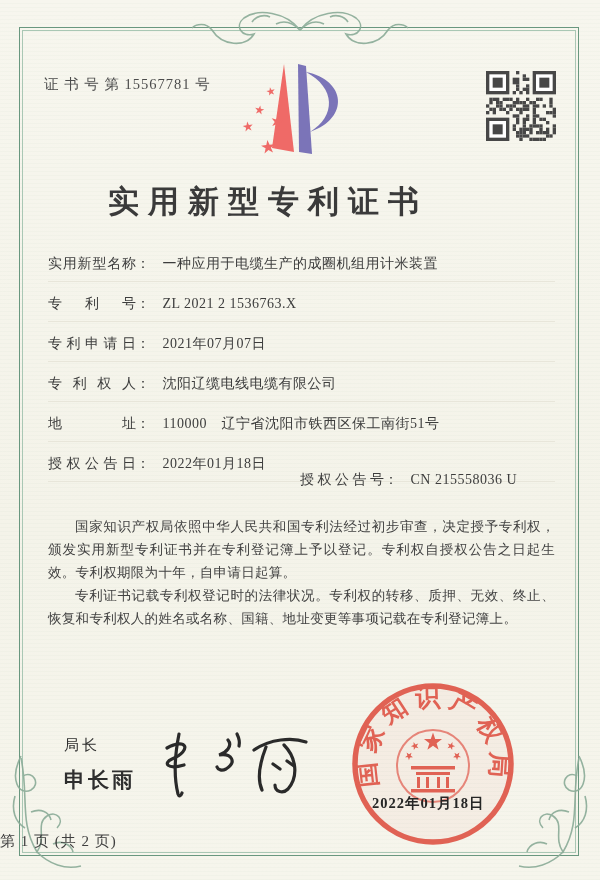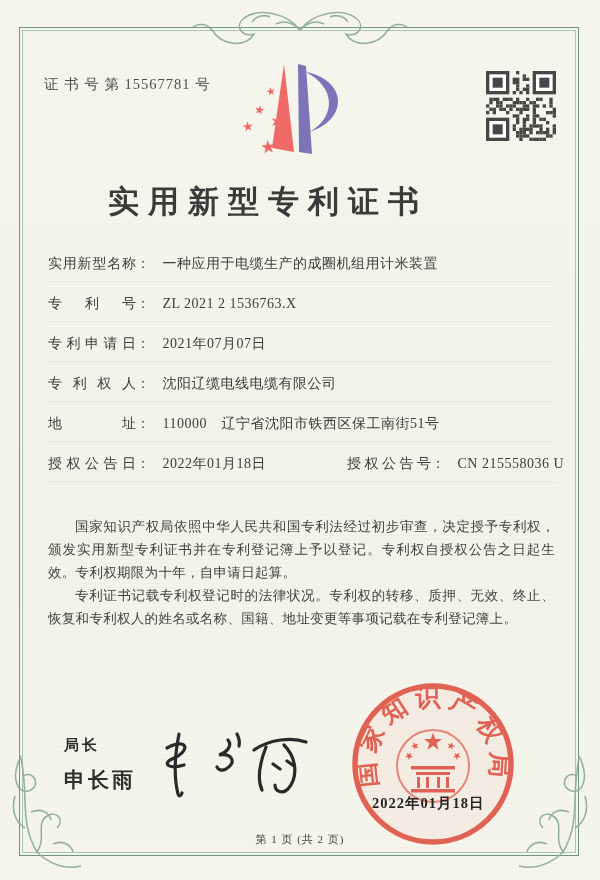--- a/index.html
+++ b/index.html
@@ -44,41 +44,41 @@
   .frow{
     position:relative;line-height:24px;padding-bottom:5px;margin-bottom:10px;
     border-bottom:1px solid #e8e6da;white-space:nowrap;
   }
   .flabel{
     display:inline-block;width:88px;text-align:justify;text-align-last:justify;
     vertical-align:top;color:#3d3d3d;
   }
   .fcolon{display:inline-block;vertical-align:top;}
   .fvalue{display:inline-block;margin-left:9px;vertical-align:top;letter-spacing:0.5px;}
-  .pair2{position:absolute;left:252px;top:0;margin-left:47px;}
+  .pair2{position:absolute;left:252px;top:16px;}
   .pair2 .flabel{width:84px;}
 
   .body-text{
     position:absolute;left:48px;top:515px;width:507px;font-size:13.5px;
     line-height:23px;color:#424242;letter-spacing:0.3px;text-align:justify;
   }
   .body-text p{margin:0;text-indent:2em;}
 
-  .director-role{position:absolute;left:64px;top:736px;font-size:15px;letter-spacing:3px;color:#2e2e2e;font-weight:700;}
+  .director-role{position:absolute;left:64px;top:736px;font-size:15px;letter-spacing:3px;color:#2e2e2e;font-weight:400;}
   .director-name{position:absolute;left:64px;top:766px;font-size:21px;letter-spacing:3px;color:#2e2e2e;font-weight:600;}
   .sig{position:absolute;left:146px;top:724px;width:168px;height:78px;}
 
   .seal{position:absolute;left:347px;top:678px;width:172px;height:172px;opacity:0.92;}
   .seal-date{
     position:absolute;left:372px;top:794px;font-size:14.5px;color:#262626;
     letter-spacing:1px;z-index:5;font-weight:600;
   }
   .footer{
-    position:absolute;left:0;top:832px;width:600px;text-align:center;
-    font-size:11px;color:#3f3f3f;letter-spacing:1px;
+    position:absolute;left:0;top:832px;width:600px;
+    font-size:15px;color:#3f3f3f;letter-spacing:1px;
   }
 </style>
 </head>
 <body>
 
 <div class="page">
 
   <div class="frame"></div>
 
   <svg class="ornament orn-top" viewBox="0 0 216 46">

